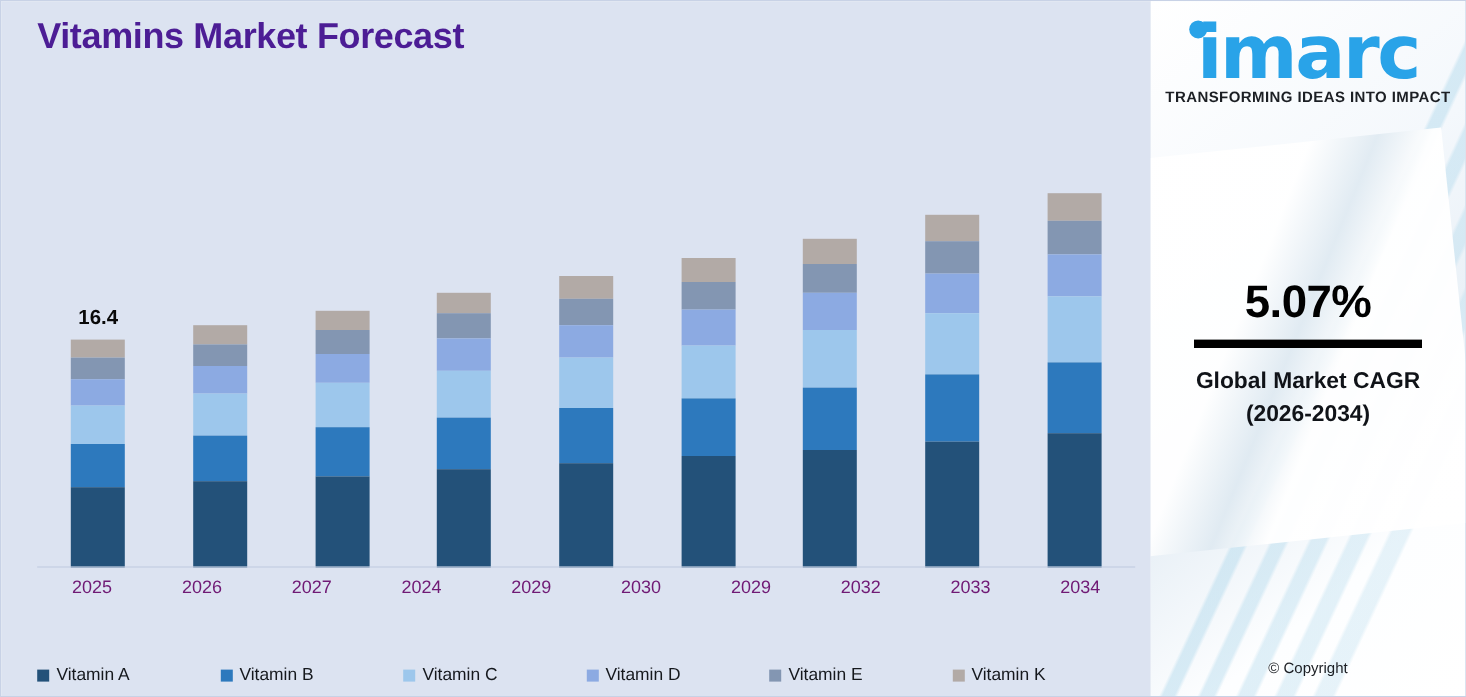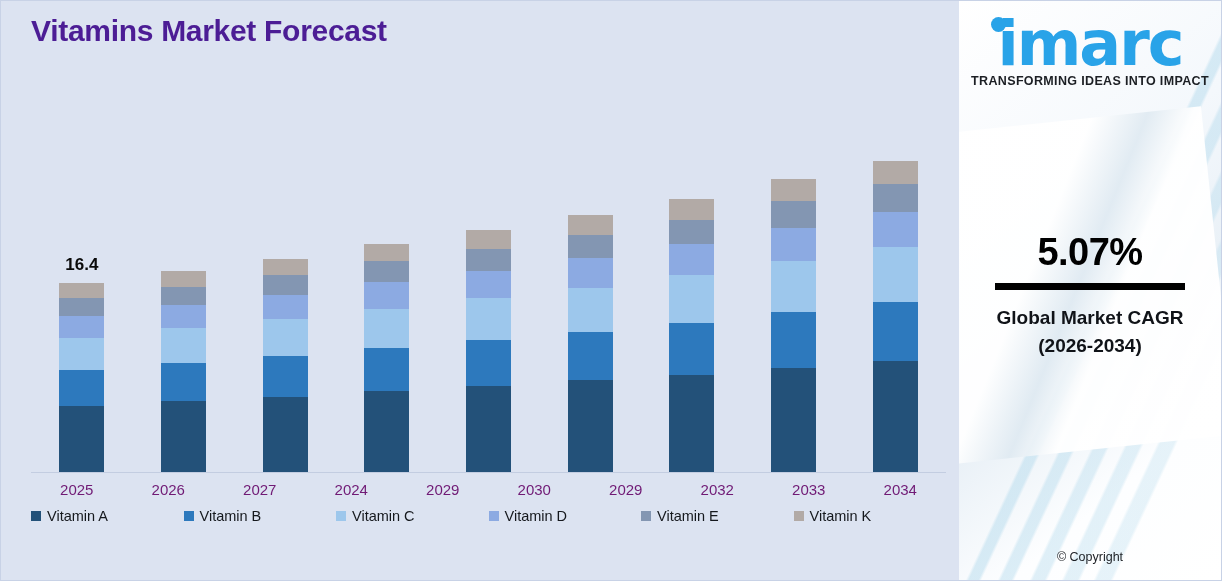--- a/index.html
+++ b/index.html
@@ -105,21 +105,21 @@
     flex:1 1 0;
     text-align:center;
     font-size:15px;
     color:#701a75;
   }
 
   
   .legend{
     position:absolute;
     left:30px;
-    top:507px;
+    top:554px;
     width:915px;
     display:flex;
     align-items:center;
   }
   .legend-item{
     flex:1 1 0;
     display:flex;
     align-items:center;
     gap:6px;
     font-size:14.5px;

